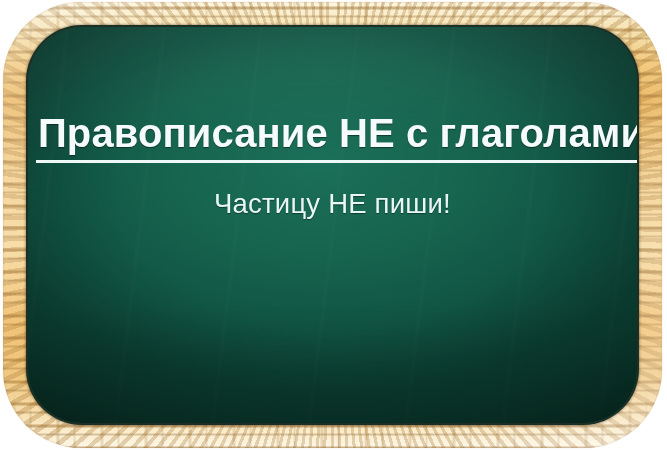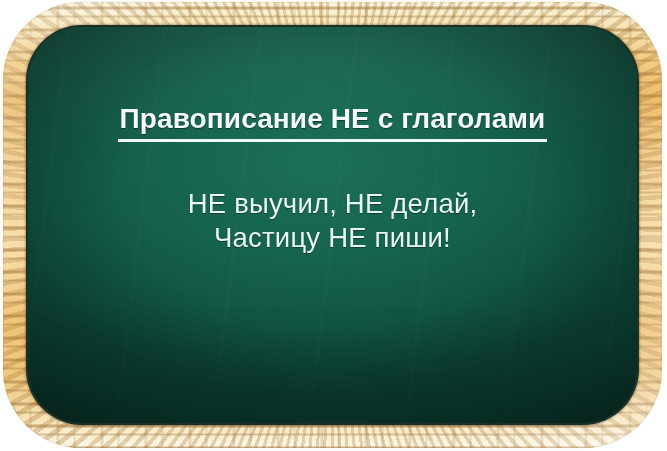--- a/index.html
+++ b/index.html
@@ -193,27 +193,27 @@
   
   .content {
     position: absolute;
     inset: 0;
     display: flex;
     flex-direction: column;
     align-items: center;
   }
 
   .board-title {
-    margin: 0;
+    margin: 8px;
     position: absolute;
     top: 76px;
     left: 0;
     right: 0;
-    text-align: center;
-    font-size: 28px;
+    text-align: right;
+    font-size: 40px;
     font-weight: bold;
     letter-spacing: 0.1px;
     color: #f4fbfa;
     white-space: nowrap;
     text-shadow: 0 1px 1px rgba(0,0,0,0.45);
   }
 
   .board-title .title-ink {
     display: inline-block;
     padding: 0 2px 4px 2px;
@@ -253,20 +253,19 @@
 
   <div class="board">
     <div class="board-dust"></div>
     <div class="board-vignette"></div>
 
     <div class="content">
 
       <h1 class="board-title"><span class="title-ink">Правописание НЕ с глаголами</span></h1>
 
       <div class="board-verse">
-        <span class="verse-line">НЕ выучил, НЕ делай,</span>
         <span class="verse-line">Частицу НЕ пиши!</span>
       </div>
 
     </div>
   </div>
 
 </div>
 
 </body></html>

